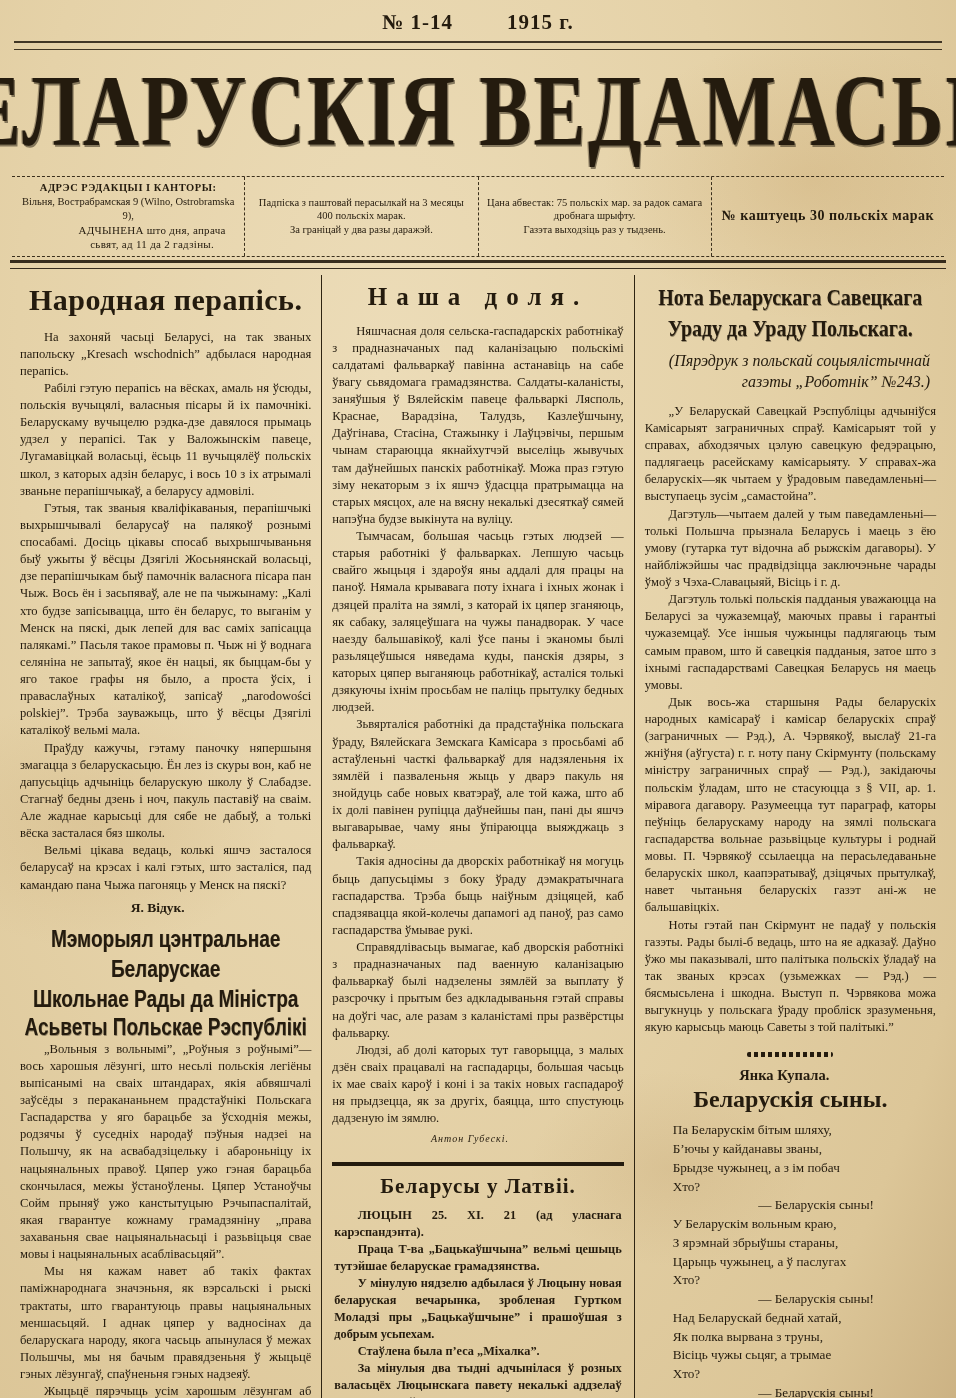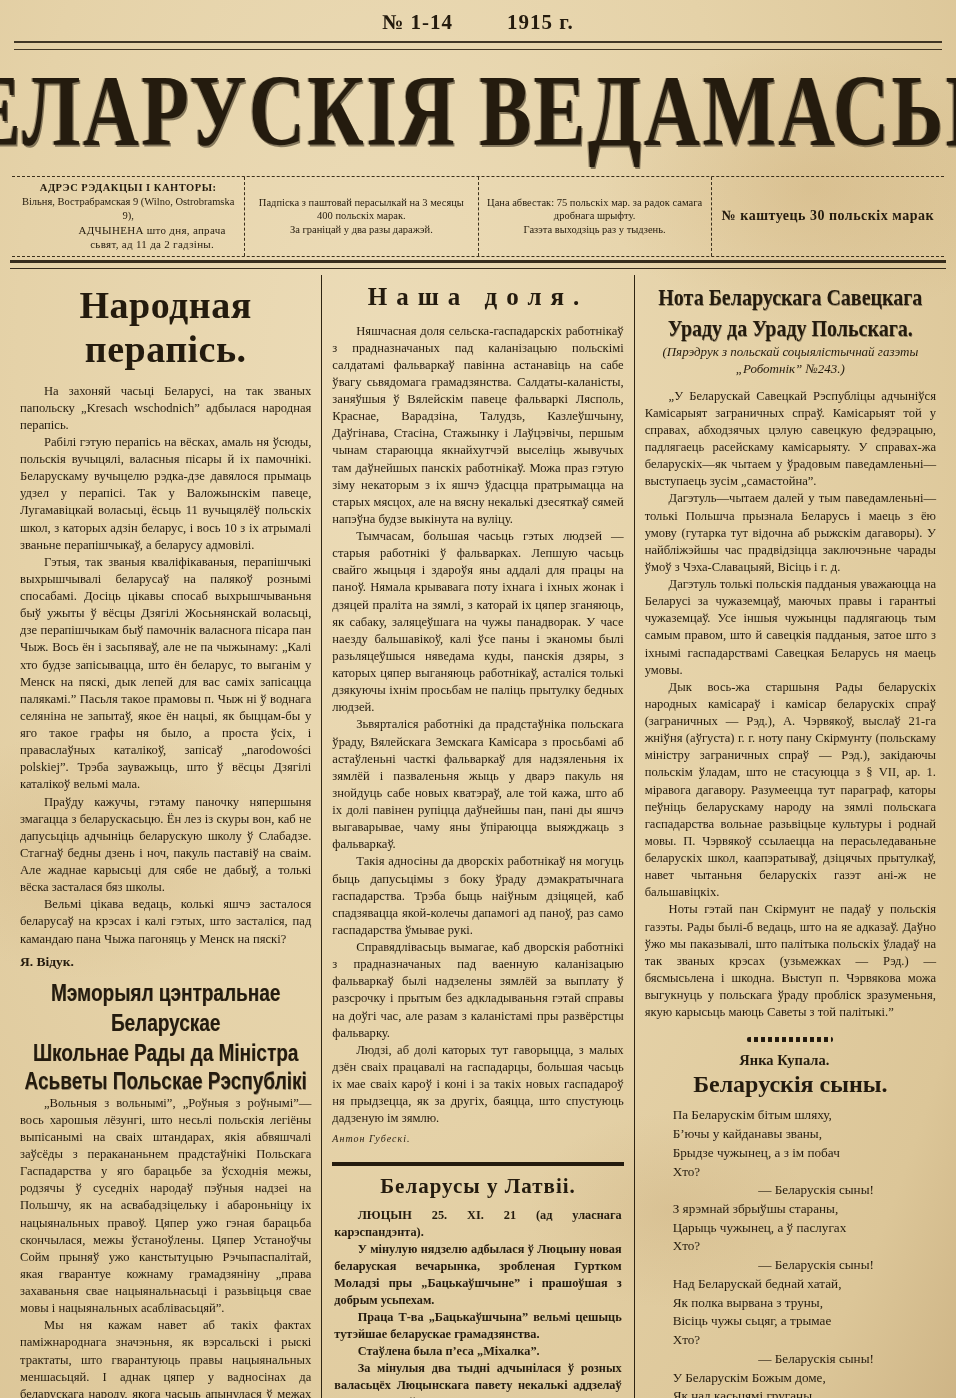--- a/index.html
+++ b/index.html
@@ -26,30 +26,30 @@
   .ibox:first-child{border-left:none;}
   .ib-strong{font-weight:bold;letter-spacing:.5px;}
   .ib-tiny{font-size:11px;letter-spacing:.3px;margin-left:48px;}
   .ib-price{font-size:14px;font-weight:bold;letter-spacing:.5px;}
   .rule-heavy{height:5px;margin:3px 10px 0 10px;border-top:3px solid #241b0e;border-bottom:1px solid #241b0e;opacity:.9;}
   
   .cols{display:flex;align-items:stretch;padding:6px 10px 10px 10px;}
   .col{flex:1 1 33%;padding:2px 10px;min-width:0;}
   .col-mid{border-left:1px solid #2e2412;border-right:1px solid #2e2412;}
   .p{margin:0;text-indent:1.9em;text-align:justify;font-size:12.6px;line-height:1.36;}
-  .h-article{margin:6px 0 12px 0;text-align:center;font-size:38px;font-weight:bold;letter-spacing:.5px;}
+  .h-article{margin:6px 0 12px 0;text-align:center;font-size:30px;font-weight:bold;letter-spacing:.5px;}
   .h-spaced{font-size:25px;letter-spacing:9px;}
-  .signature{text-align:left;font-size:13.5px;font-weight:bold;padding:6px 16px 4px 0;}
+  .signature{text-align:center;font-size:13.5px;font-weight:bold;padding:6px 16px 4px 0;}
   .signature.ital{font-style:italic;font-weight:normal;font-size:10px;letter-spacing:1px;}
   .h-cond{margin:16px 0 10px 0;text-align:center;font-weight:bold;font-size:19px;line-height:1.25;
     font-family:"Liberation Sans",sans-serif;transform:scaleY(1.25);transform-origin:center;
     text-shadow:.5px .5px 0 rgba(36,27,14,.4);}
   .h-cond2{margin:4px 0 8px 0;text-align:center;font-weight:bold;font-size:20px;line-height:1.3;
     transform:scaleY(1.2);transform-origin:center top;text-shadow:.5px .5px 0 rgba(36,27,14,.4);}
-  .subtitle{font-style:italic;text-align:center;font-size:13px;line-height:1.35;margin:10px 6px 10px 6px;}
+  .subtitle{font-style:italic;text-align:right;font-size:16px;line-height:1.35;margin:17px 6px 10px 6px;}
   
   .latvia-box{margin-top:14px;border-top:4px solid #241b0e;border-bottom:4px solid #241b0e;padding:6px 2px 8px 2px;}
   .latvia-box .p{font-weight:bold;font-size:12.3px;line-height:1.38;}
   .h-box{margin:2px 0 8px 0;text-align:center;font-weight:bold;font-size:21px;letter-spacing:1px;}
   
   .ornament{width:86px;height:5px;margin:16px auto 10px auto;
     background:repeating-linear-gradient(90deg,#241b0e 0 4px,transparent 4px 7px);border-radius:2px;}
   .poem-author{text-align:center;font-weight:bold;font-size:14.5px;padding-right:12px;margin:2px 0 2px 0;}
   .h-poem{margin:2px 0 8px 0;text-align:center;font-weight:bold;font-size:24px;}
   .pline{font-size:13.2px;line-height:1.42;padding-left:28px;white-space:pre-wrap;}
@@ -129,22 +129,22 @@
           <p class="p">Справядлівасьць вымагае, каб дворскія работнікі з прадназначаных пад ваенную каланізацыю фальваркаў былі надзелены зямлёй за выплату ў разсрочку і прытым без адкладываньня гэтай справы на доўгі час, але разам з каланістамі пры развёрстцы фальварку.</p>
           <p class="p">Людзі, аб долі каторых тут гаворыцца, з малых дзён сваіх працавалі на гаспадарцы, большая часьць іх мае сваіх кароў і коні і за такіх новых гаспадароў ня прыдзецца, як за другіх, баяцца, што спустуюць дадзеную ім зямлю.</p>
         </div>
       <div class="signature ital">Антон Губескі.</div>
 
       <div class="latvia-box">
         <h3 class="h-box">Беларусы у Латвіі.</h3>
         <div>
 
         <p class="p">ЛЮЦЫН 25. XI. 21 (ад уласнага карэспандэнта).</p>
+            <p class="p">Праца Т-ва „Бацькаўшчына” вельмі цешыць тутэйшае беларускае грамадзянства.</p>
             <p class="p">У мінулую нядзелю адбылася ў Люцыну новая беларуская вечарынка, зробленая Гуртком Моладзі пры „Бацькаўшчыне” і прашоўшая з добрым усьпехам.</p>
-            <p class="p">Праца Т-ва „Бацькаўшчына” вельмі цешыць тутэйшае беларускае грамадзянства.</p>
             <p class="p">Стаўлена была п’еса „Міхалка”.</p>
             <p class="p">За мінулыя два тыдні адчынілася ў розных валасьцёх Люцынскага павету некалькі аддзелаў Т-ва „Бацькаўшчына”.</p>
           </div>
       </div>
     </div>
 
     <div class="col">
       <h2 class="h-cond2">Нота Беларускага Савецкага Ураду да Ураду Польскага.</h2>
       <div class="subtitle">(Пярэдрук з польскай соцыялістычнай газэты „Роботнік” №243.)</div>
       <div>
@@ -160,20 +160,21 @@
 
       <div class="poem-author">Янка Купала.</div>
       <h3 class="h-poem">Беларускія сыны.</h3>
       <div>
 
       <div class="pline pl">Па Беларускім бітым шляху,</div>
           <div class="pline pl">Б’ючы у кайданавы званы,</div>
           <div class="pline pl">Брыдзе чужынец, а з ім побач</div>
           <div class="pline pl">Хто?</div>
           <div class="pline refrain">— Беларускія сыны!</div>
+          <div class="pline pl">У Беларускім вольным краю,</div>
           <div class="pline pl">З ярэмнай збрыўшы стараны,</div>
           <div class="pline pl">Царыць чужынец, а ў паслугах</div>
           <div class="pline pl">Хто?</div>
           <div class="pline refrain">— Беларускія сыны!</div>
           <div class="pline pl">Над Беларускай беднай хатай,</div>
           <div class="pline pl">Як полка вырвана з труны,</div>
           <div class="pline pl">Вісіць чужы сьцяг, а трымае</div>
           <div class="pline pl">Хто?</div>
           <div class="pline refrain">— Беларускія сыны!</div>
           <div class="pline pl">У Беларускім Божым доме,</div>

